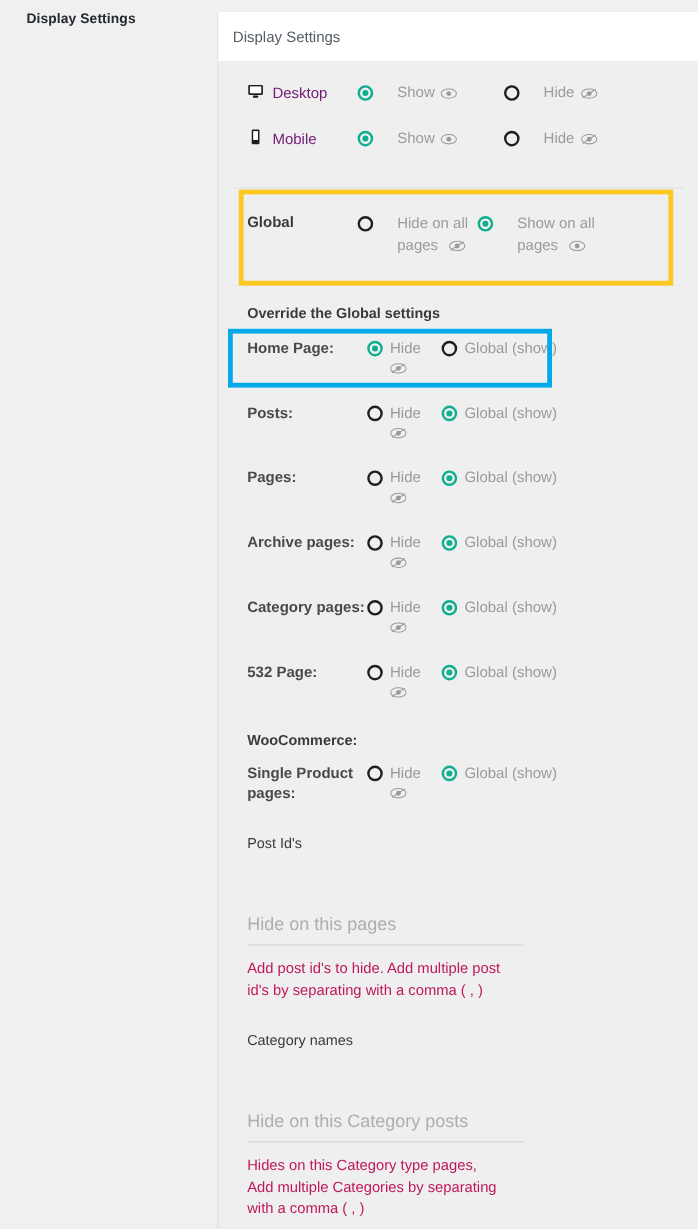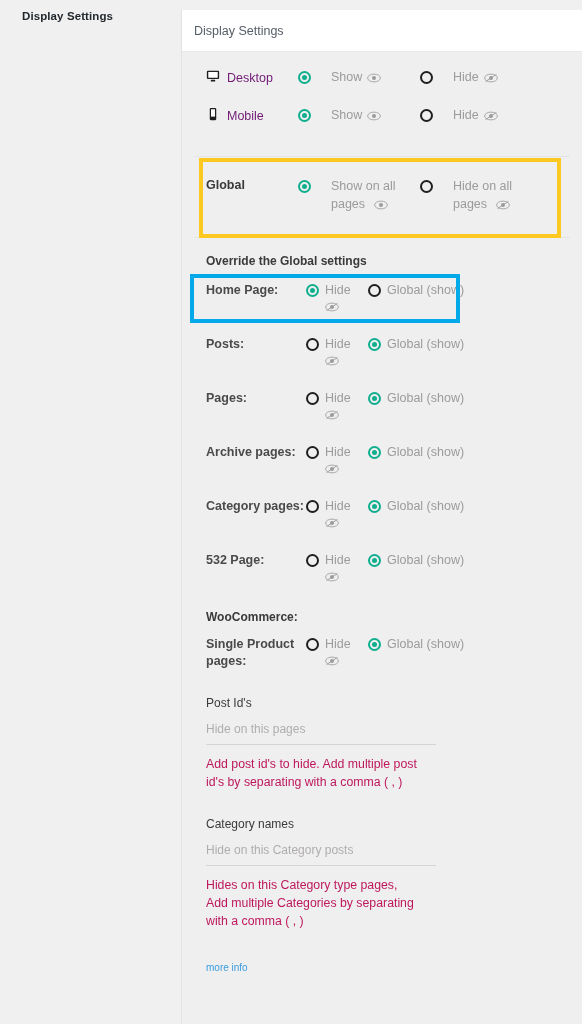--- a/index.html
+++ b/index.html
@@ -201,24 +201,25 @@
     color: #3a3a3a;
     padding: 14px 0 10px 0;
   }
   .field-input {
     display: block;
     width: 230px;
     border: none;
     border-bottom: 1px solid #d4d4d4;
     background: transparent;
     font-family: "Liberation Sans", sans-serif;
-    font-size: 12px;
+    font-size: 15px;
     color: #0c4a6e;
     padding: 2px 0 8px 0;
     outline: none;
+    margin-top: 40px;
   }
   .field-input::placeholder { color: #b0adad; }
   .field-help {
     width: 215px;
     font-size: 12.3px;
     color: #be185d;
     line-height: 18px;
     padding-top: 10px;
   }
   #more-info {
@@ -305,33 +306,33 @@
                   <line x1="2" y1="10.6" x2="16" y2="1.4" stroke="#9b9b9b" stroke-width="1.2"></line>
                 </svg></span></span>
         </div>
       </div>
     </div>
 
     <div id="global-wrap">
       <div class="hl-yellow" style="left:5px; top:1px; width:362px; height:80px;"></div>
       <div id="global-row">
         <div class="device-label">Global</div>
+        <div class="opt opt-narrow">
+          <span class="radio"></span>
+          <span class="opt-text"><span>Hide on all pages</span> <span class="vis-icon"><svg width="14" height="10" viewBox="0 0 18 12">
+                  <ellipse cx="9" cy="6" rx="8.2" ry="5" fill="none" stroke="#9b9b9b" stroke-width="1.1"></ellipse>
+                  <circle cx="9" cy="6" r="2.6" fill="#9b9b9b"></circle>
+                  <line x1="2" y1="10.6" x2="16" y2="1.4" stroke="#9b9b9b" stroke-width="1.2"></line>
+                </svg></span></span>
+        </div>
         <div class="opt opt-wide">
           <span class="radio checked"></span>
           <span class="opt-text"><span>Show on all pages</span> <span class="vis-icon"><svg width="14" height="10" viewBox="0 0 18 12">
                   <ellipse cx="9" cy="6" rx="8.2" ry="5" fill="none" stroke="#9b9b9b" stroke-width="1.1"></ellipse>
                   <circle cx="9" cy="6" r="2.6" fill="#9b9b9b"></circle>
-                </svg></span></span>
-        </div>
-        <div class="opt opt-narrow">
-          <span class="radio"></span>
-          <span class="opt-text"><span>Hide on all pages</span> <span class="vis-icon"><svg width="14" height="10" viewBox="0 0 18 12">
-                  <ellipse cx="9" cy="6" rx="8.2" ry="5" fill="none" stroke="#9b9b9b" stroke-width="1.1"></ellipse>
-                  <circle cx="9" cy="6" r="2.6" fill="#9b9b9b"></circle>
-                  <line x1="2" y1="10.6" x2="16" y2="1.4" stroke="#9b9b9b" stroke-width="1.2"></line>
                 </svg></span></span>
         </div>
       </div>
     </div>
 
     <div style="position:relative;">
       <div class="section-title">Override the Global settings</div>
 
       <div class="hl-blue" style="left:8px; top:36px; width:270px; height:49px;"></div>
 

